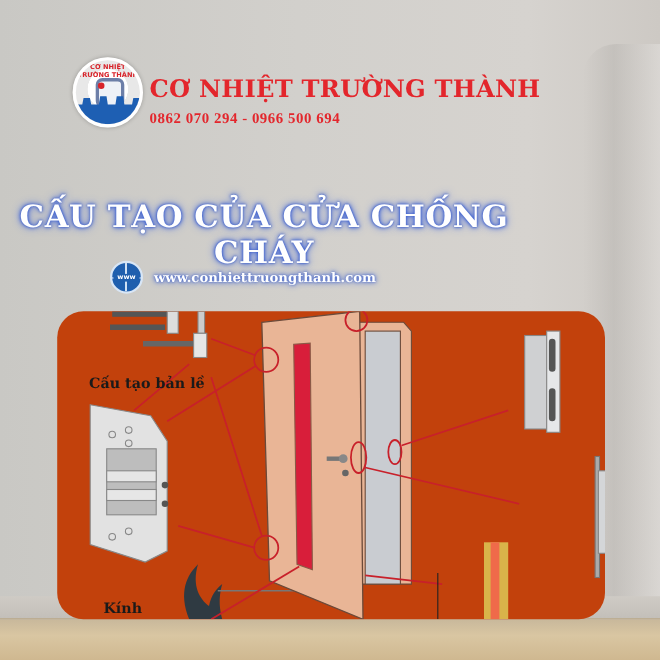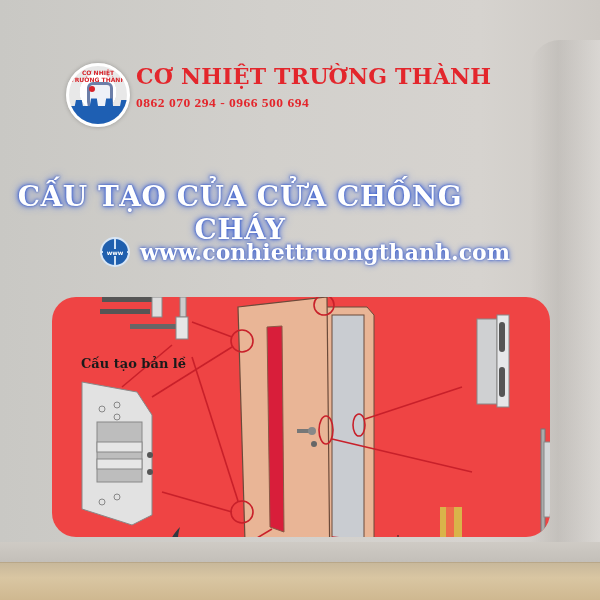--- a/index.html
+++ b/index.html
@@ -18,21 +18,21 @@
     position: absolute; left: 0; bottom: 0; width: 600px; height: 38px;
     background: linear-gradient(180deg, #c8b89b 0%, #d9c6a2 40%, #cfb890 100%);
     border-top: 1px solid #b9a788;
   }
   .baseboard {
     position: absolute; left: 0; bottom: 38px; width: 600px; height: 20px;
     background: linear-gradient(180deg, #cfcbc5, #c3bfb9);
   }
 
   
-  .brand { position: absolute; left: 66px; top: 63px; display: flex; align-items: flex-start; }
+  .brand { position: absolute; left: 66px; top: 52px; display: flex; align-items: flex-end; }
   .logo {
     width: 64px; height: 64px; border-radius: 50%;
     background: radial-gradient(circle at 50% 45%, #fff 0 42%, #e8e8e8 43% 100%);
     border: 3px solid #fff;
     box-shadow: 0 0 4px rgba(0,0,0,0.25);
     position: relative; overflow: hidden;
   }
   .logo .gear {
     position: absolute; left: 0; right: 0; bottom: 0; height: 30px;
     background: #1e5fb3;
@@ -76,30 +76,29 @@
     background:
       linear-gradient(0deg, transparent 45%, #cfe1f5 45% 52%, transparent 52%),
       linear-gradient(90deg, transparent 45%, #cfe1f5 45% 52%, transparent 52%);
   }
   .globe span {
     position: absolute; left: 1px; top: 10px; width: 24px; text-align: center;
     font-family: "DejaVu Sans", sans-serif; font-size: 6px; font-weight: bold; color: #fff;
     background: #1f5fae;
   }
   .url {
-    margin-left: 10px; font-family: "DejaVu Serif", serif; font-weight: bold; font-size: 22px;
+    margin-left: 10px; font-family: "DejaVu Serif", serif; font-weight: bold; font-size: 12px;
     color: #ffffff; text-shadow: 0 0 3px #2c52c8, 0 0 6px #3d63d8;
   }
 
   
   .panel {
-    position: absolute; left: 52px; top: 283px; width: 498px; height: 240px;
-    background: #ef4444; border-radius: 24px 24px 24px 24px;
+    position: absolute; left: 52px; top: 283px; width: 498px; height: 280px;
+    background: #c2410c; border-radius: 24px 24px 24px 24px;
     overflow: hidden;
-    margin-top: 14px;
   }
   .panel svg { position: absolute; left: 0; top: 0; }
   .label {
     position: absolute; font-family: "DejaVu Serif", serif; font-weight: bold;
     font-size: 13px; color: #1a1a1a;
   }
 </style>
 </head>
 <body>
 

